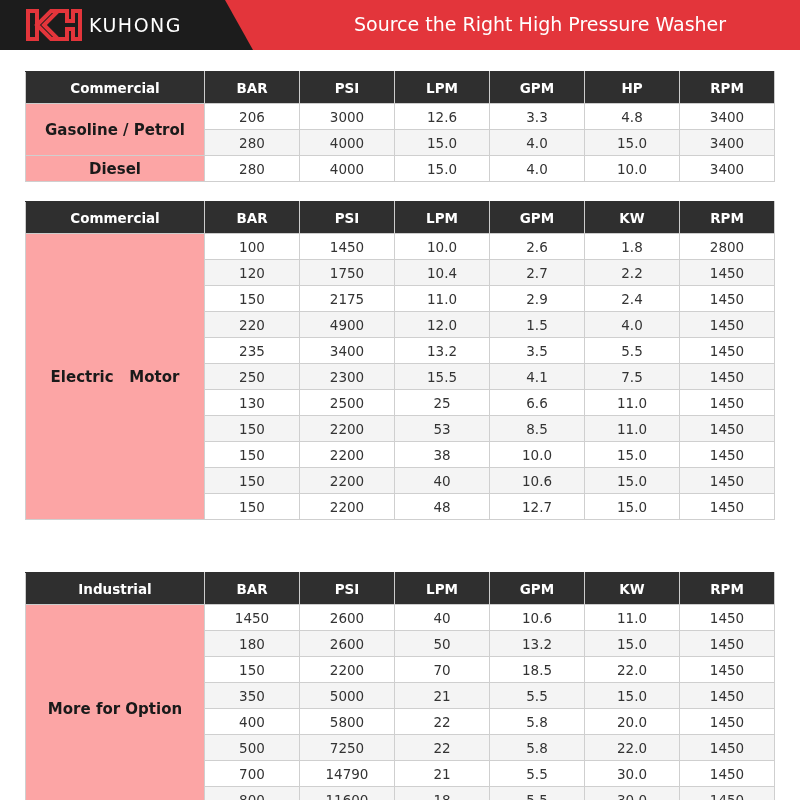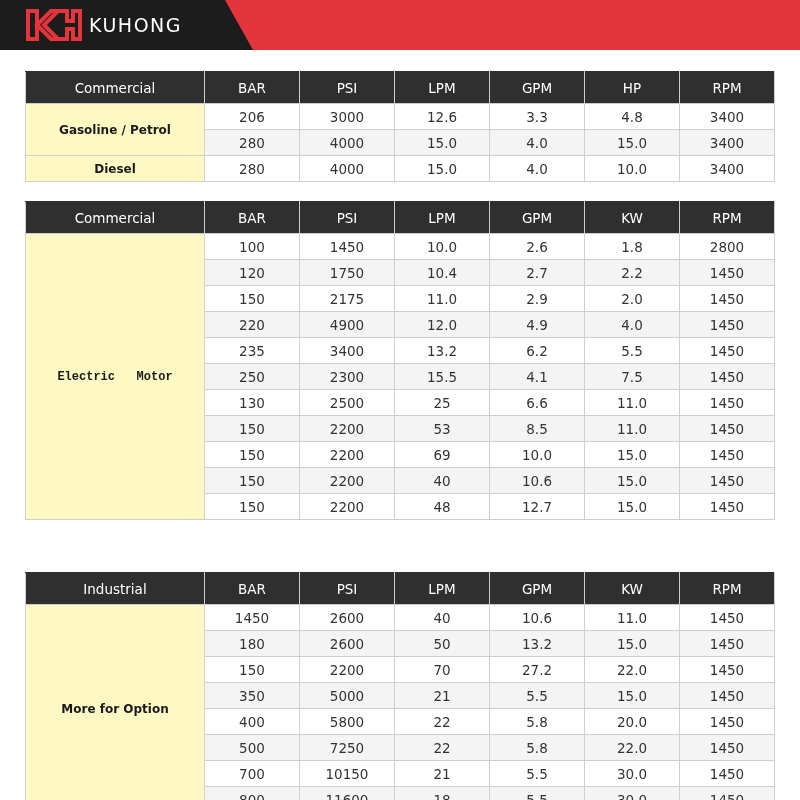--- a/index.html
+++ b/index.html
@@ -12,44 +12,45 @@
   .logo { position: absolute; left: 25px; top: 8px; width: 58px; height: 34px; }
   .brand { position: absolute; left: 89px; top: 13px; color: #ffffff; font-family: "DejaVu Sans", sans-serif;
            font-size: 19px; letter-spacing: 1.5px; font-weight: normal; line-height: 24px; }
   .banner-title { position: absolute; left: 354px; top: 11px; color: #ffffff; font-size: 19px; line-height: 26px;
                   font-family: "DejaVu Sans", sans-serif; }
 
   table.spec { position: absolute; left: 25px; width: 750px; border-collapse: collapse; table-layout: fixed;
                font-family: "DejaVu Sans", sans-serif; }
   table.spec col.c0 { width: 179px; }
   table.spec col.cn { width: 95px; }
-  table.spec th { background: #2f2f2f; color: #ffffff; font-weight: normal; font-size: 13.5px; height: 32px;
+  table.spec th { background: #2f2f2f; color: #ffffff; font-weight: bold; font-size: 13.5px; height: 32px;
                   border: 1px solid #cccccc; border-top-color: #2f2f2f; text-align: center; }
   table.spec td { height: 26px; border: 1px solid #cfcfcf; text-align: center; font-size: 13.5px; color: #333333; }
   table.spec tr.alt td.v { background: #f4f4f4; }
   table.spec tr td.v { background: #ffffff; }
-  table.spec td.group { font-weight: bold; color: #1a1a1a; background: #fef9c3; font-size: 12px; }
+  table.spec td.group { font-weight: bold; color: #1a1a1a; background: #fca5a5; font-size: 15px; }
 
   #t1 { top: 71px; }
   #t2 { top: 201px; }
   #t3 { top: 572px; }
 </style>
 </head>
 <body>
 
 <div class="banner">
   <div class="banner-dark"></div>
   <svg class="logo" viewBox="0 0 58 34">
     <g fill="none" stroke="#e3353b" stroke-width="4" stroke-linejoin="miter">
       <path d="M3 3 L12 3 L12 31 L3 31 Z"></path>
       <path d="M12 17 L26 3 L33 3 L19 17 L33 31 L26 31 Z"></path>
       <path d="M34 3 L42 3 L42 13 L48 13 L48 3 L55 3 L55 31 L48 31 L48 21 L42 21 L42 31 L34 31"></path>
     </g>
   </svg>
   <div class="brand">KUHONG</div>
+  <div class="banner-title">Source the Right High Pressure Washer</div>
 </div>
 
 <table class="spec" id="t1">
   <colgroup>
       <col class="c0">
       <col class="cn">
       <col class="cn">
       <col class="cn">
       <col class="cn">
       <col class="cn">
@@ -112,57 +113,57 @@
       <th>BAR</th>
       <th>PSI</th>
       <th>LPM</th>
       <th>GPM</th>
       <th>KW</th>
       <th>RPM</th>
     </tr>
   </thead>
   <tbody id="t2-body">
       <tr>
-        <td class="group" rowspan="11" style="white-space: pre; font-family: Liberation Mono, monospace;">Electric   Motor</td>
+        <td class="group" rowspan="11" style="white-space: pre;">Electric   Motor</td>
         <td class="v">100</td>
         <td class="v">1450</td>
         <td class="v">10.0</td>
         <td class="v">2.6</td>
         <td class="v">1.8</td>
         <td class="v">2800</td>
       </tr>
       <tr class="alt">
         <td class="v">120</td>
         <td class="v">1750</td>
         <td class="v">10.4</td>
         <td class="v">2.7</td>
         <td class="v">2.2</td>
         <td class="v">1450</td>
       </tr>
       <tr>
         <td class="v">150</td>
         <td class="v">2175</td>
         <td class="v">11.0</td>
         <td class="v">2.9</td>
-        <td class="v">2.0</td>
+        <td class="v">2.4</td>
         <td class="v">1450</td>
       </tr>
       <tr class="alt">
         <td class="v">220</td>
         <td class="v">4900</td>
         <td class="v">12.0</td>
-        <td class="v">4.9</td>
+        <td class="v">1.5</td>
         <td class="v">4.0</td>
         <td class="v">1450</td>
       </tr>
       <tr>
         <td class="v">235</td>
         <td class="v">3400</td>
         <td class="v">13.2</td>
-        <td class="v">6.2</td>
+        <td class="v">3.5</td>
         <td class="v">5.5</td>
         <td class="v">1450</td>
       </tr>
       <tr class="alt">
         <td class="v">250</td>
         <td class="v">2300</td>
         <td class="v">15.5</td>
         <td class="v">4.1</td>
         <td class="v">7.5</td>
         <td class="v">1450</td>
@@ -179,21 +180,21 @@
         <td class="v">150</td>
         <td class="v">2200</td>
         <td class="v">53</td>
         <td class="v">8.5</td>
         <td class="v">11.0</td>
         <td class="v">1450</td>
       </tr>
       <tr>
         <td class="v">150</td>
         <td class="v">2200</td>
-        <td class="v">69</td>
+        <td class="v">38</td>
         <td class="v">10.0</td>
         <td class="v">15.0</td>
         <td class="v">1450</td>
       </tr>
       <tr class="alt">
         <td class="v">150</td>
         <td class="v">2200</td>
         <td class="v">40</td>
         <td class="v">10.6</td>
         <td class="v">15.0</td>
@@ -246,21 +247,21 @@
         <td class="v">2600</td>
         <td class="v">50</td>
         <td class="v">13.2</td>
         <td class="v">15.0</td>
         <td class="v">1450</td>
       </tr>
       <tr>
         <td class="v">150</td>
         <td class="v">2200</td>
         <td class="v">70</td>
-        <td class="v">27.2</td>
+        <td class="v">18.5</td>
         <td class="v">22.0</td>
         <td class="v">1450</td>
       </tr>
       <tr class="alt">
         <td class="v">350</td>
         <td class="v">5000</td>
         <td class="v">21</td>
         <td class="v">5.5</td>
         <td class="v">15.0</td>
         <td class="v">1450</td>
@@ -276,21 +277,21 @@
       <tr class="alt">
         <td class="v">500</td>
         <td class="v">7250</td>
         <td class="v">22</td>
         <td class="v">5.8</td>
         <td class="v">22.0</td>
         <td class="v">1450</td>
       </tr>
       <tr>
         <td class="v">700</td>
-        <td class="v">10150</td>
+        <td class="v">14790</td>
         <td class="v">21</td>
         <td class="v">5.5</td>
         <td class="v">30.0</td>
         <td class="v">1450</td>
       </tr>
       <tr class="alt">
         <td class="v">800</td>
         <td class="v">11600</td>
         <td class="v">18</td>
         <td class="v">5.5</td>

